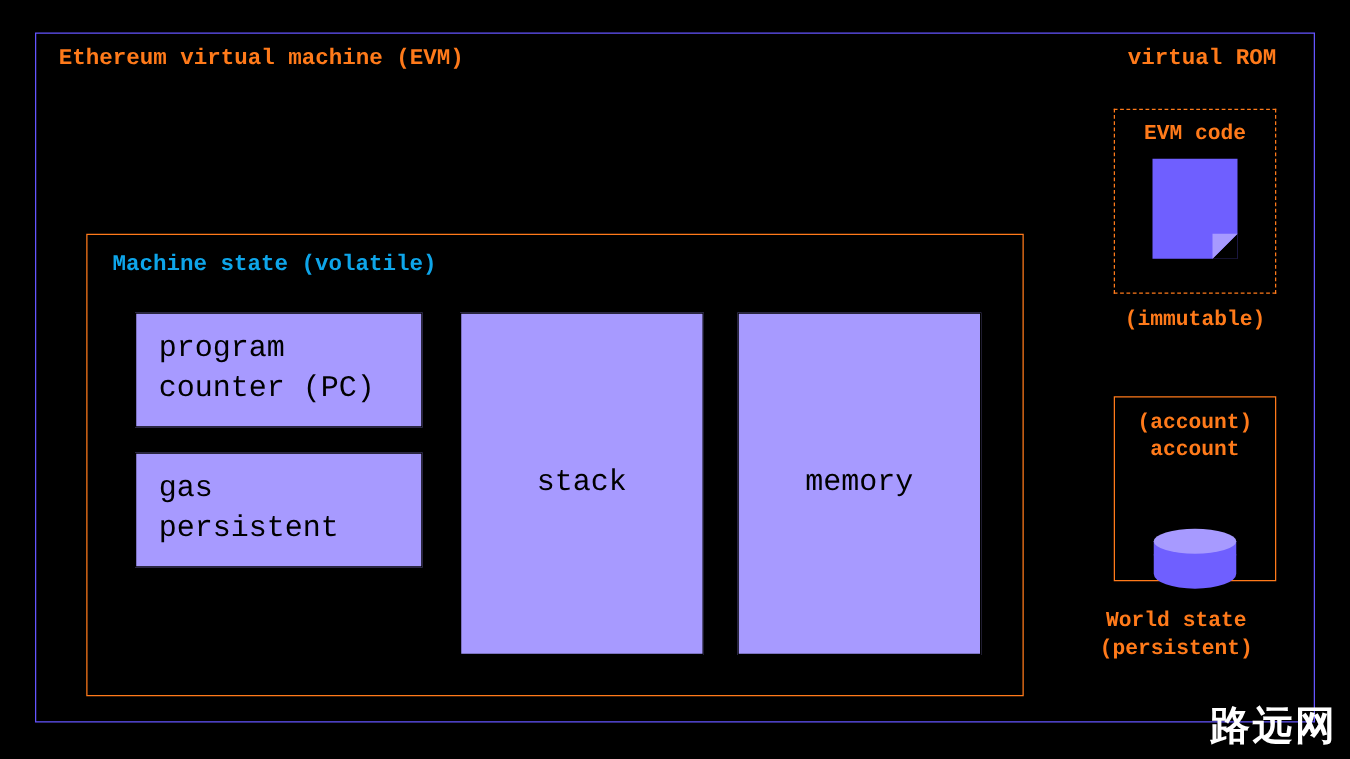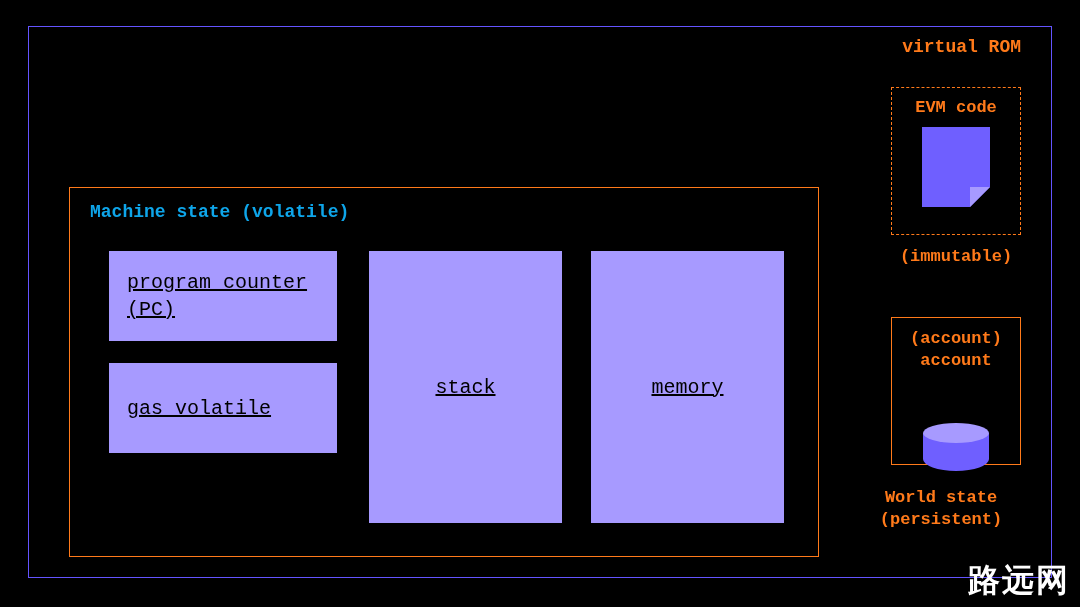--- a/index.html
+++ b/index.html
@@ -152,23 +152,22 @@
       width: 195px;
       height: 274px;
       background: #a79aff;
       border: 1.5px solid #000;
       display: flex;
       align-items: center;
       justify-content: center;
     }
     .box-label {
       color: #000;
-      font-size: 20px;
+      font-size: 24px;
       line-height: 1.35;
-      text-decoration: underline;
     }
     .storage-box {
       position: absolute;
       right: 30px;
       top: 290px;
       width: 130px;
       height: 148px;
       border: 1.5px solid #ff7a1a;
       padding: 10px 8px;
       display: flex;
@@ -236,41 +235,42 @@
       font-size: 32px;
       font-weight: bold;
       font-family: "Microsoft YaHei", "SimHei", sans-serif;
       letter-spacing: 2px;
     }
   </style>
 </head>
 <body>
 
 <div class="evm-box">
+  <div class="evm-title">Ethereum virtual machine (EVM)</div>
   <div class="virtual-rom-title">virtual ROM</div>
 
   <div class="evm-code-box">
     <div class="evm-code-label">EVM code</div>
     <div class="doc-icon">
       <div class="doc-fold"></div>
       <div class="doc-fold2"></div>
     </div>
   </div>
 
   <div class="immutable-label">(immutable)</div>
 
   <div class="machine-state-box">
     <div class="machine-state-title">Machine state (volatile)</div>
 
     <div class="pc-box">
       <div class="box-label">program counter (PC)</div>
     </div>
 
     <div class="gas-box">
-      <div class="box-label">gas volatile</div>
+      <div class="box-label">gas persistent</div>
     </div>
 
     <div class="stack-box">
       <div class="box-label">stack</div>
     </div>
 
     <div class="memory-box">
       <div class="box-label">memory</div>
     </div>
   </div>

